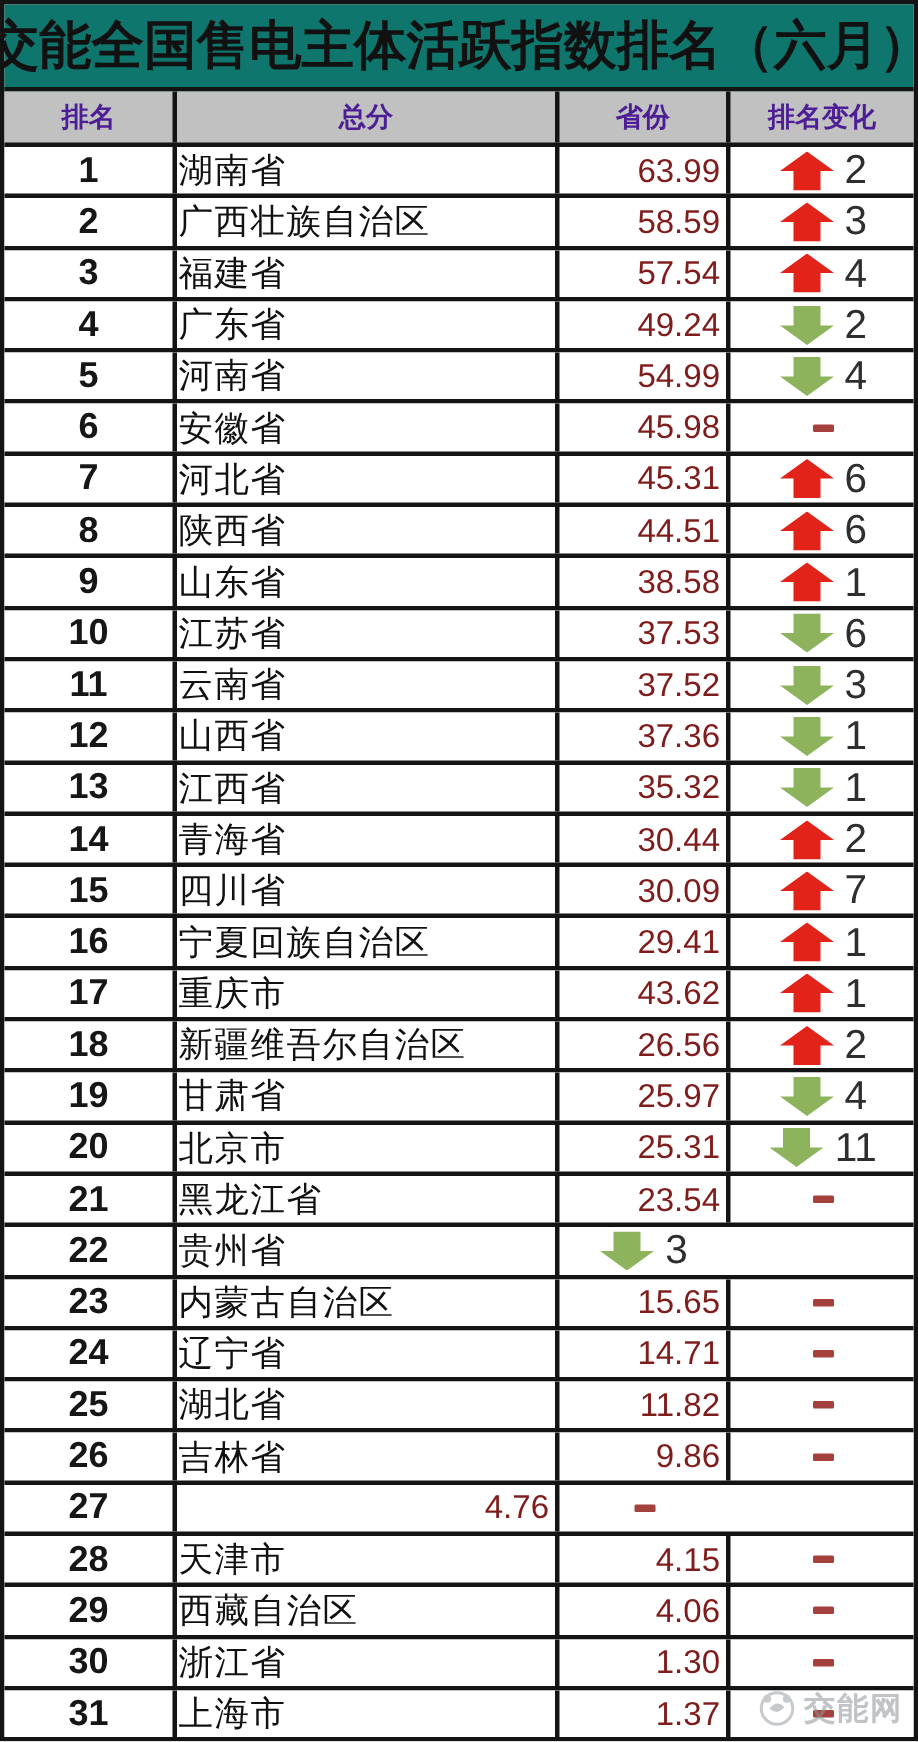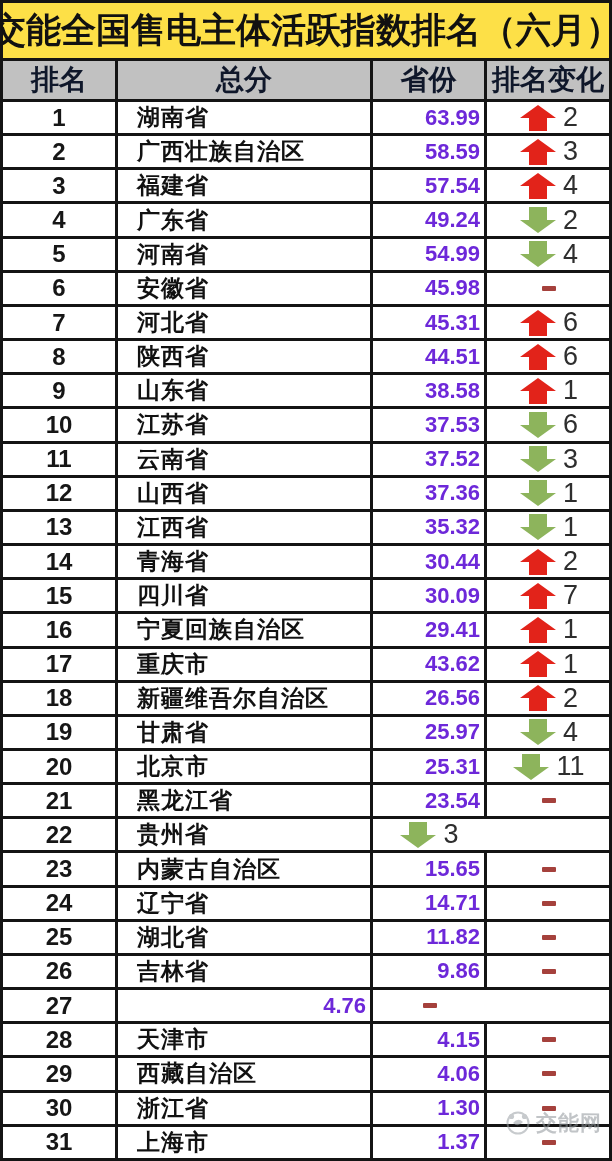--- a/index.html
+++ b/index.html
@@ -28,75 +28,75 @@
     flex: 0 0 55px;
     display: flex;
     align-items: center;
     justify-content: center;
     border-bottom: 3px solid var(--border-color, #141414);
     font-size: 35px;
     font-weight: 900;
     letter-spacing: 0px;
     color: #111111;
     white-space: nowrap;
-    background: #fde047;
+    background: #0f766e;
   }
   .grid-row {
     display: grid;
     grid-template-columns: 112px 255px 114px 1fr;
     align-items: stretch;
   }
   .header-row {
     flex: 0 0 34px;
     background: var(--header-bg, #c1c1c1);
     border-bottom: 3px solid var(--border-color, #141414);
     font-weight: bold;
-    font-size: 28px;
-    color: #0f172a;
+    font-size: 18px;
+    color: #4c1d95;
   }
   .rows {
     flex: 1 1 auto;
     display: flex;
     flex-direction: column;
   }
   .data-row {
     flex: 1 1 0;
     border-bottom: 3px solid var(--border-color, #141414);
     background: #ffffff;
   }
   .data-row:last-child { border-bottom: none; }
   .cell {
     display: flex;
     align-items: center;
     box-sizing: border-box;
     overflow: hidden;
   }
   .cell + .cell { border-left: 3px solid var(--border-color, #141414); }
   .c-rank   { justify-content: center; font-weight: bold; font-size: 24px; color: #161616; }
-  .c-prov   { justify-content: flex-start; padding-left: 19px; font-weight: bold; font-size: 23px; color: #111111; letter-spacing: 1px; }
-  .c-score  { justify-content: flex-end; padding-right: 4px; font-weight: bold; font-size: 22px; color: #6d28d9; }
+  .c-prov   { justify-content: flex-start; padding-left: 1px; font-weight: normal; font-size: 23px; color: #111111; letter-spacing: 1px; }
+  .c-score  { justify-content: flex-end; padding-right: 4px; font-weight: normal; font-size: 22px; color: #7f1d1d; }
   .c-change { justify-content: center; gap: 7px; padding-left: 2px; }
   .header-row .cell { justify-content: center; padding: 0; }
   .change-num {
     font-size: 27px;
     font-weight: 400;
     color: #2e2e2e;
     line-height: 1;
   }
   .arrow-icon { display: block; }
   .dash {
     width: 14px;
     height: 5px;
     border-radius: 1px;
     background: var(--dash-color, #a5413c);
   }
   .watermark {
     position: absolute;
     right: 10px;
-    bottom: 24px;
+    bottom: 8px;
     display: flex;
     align-items: center;
     gap: 5px;
     opacity: 0.55;
     pointer-events: none;
   }
   .watermark-text {
     font-size: 21px;
     font-weight: bold;
     color: #8f959a;

